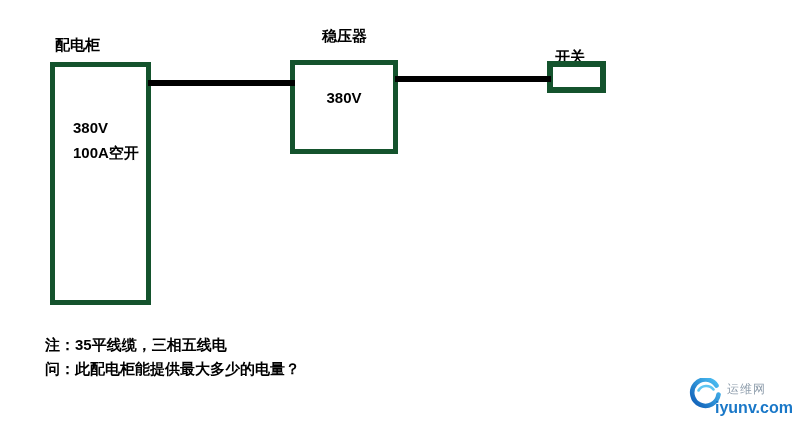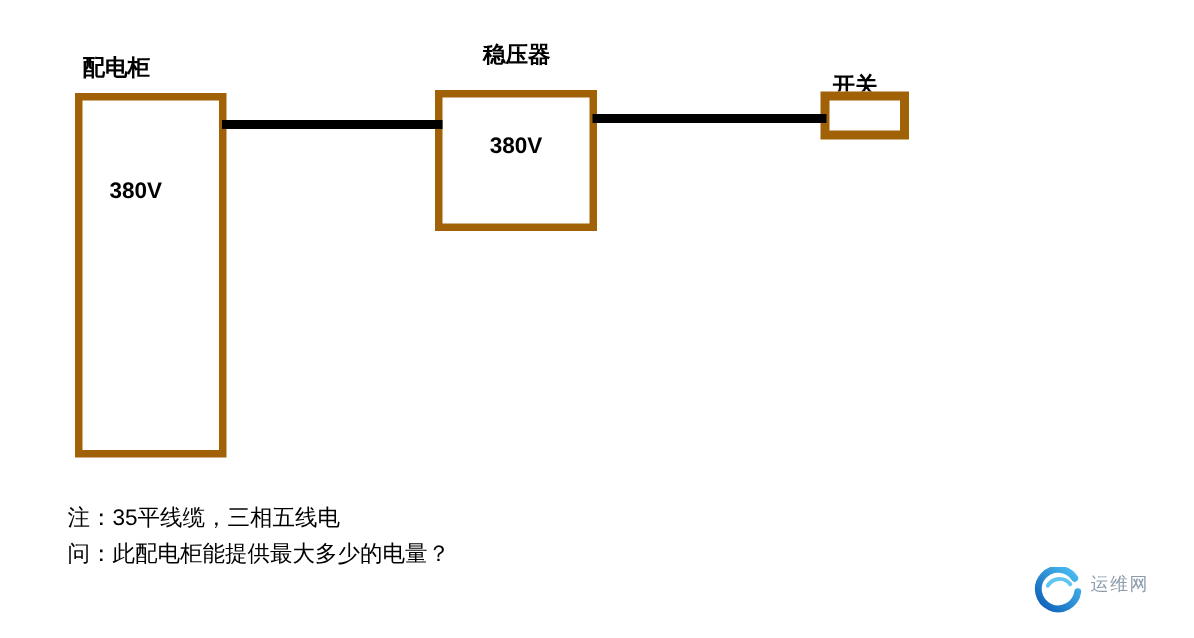--- a/index.html
+++ b/index.html
@@ -11,21 +11,21 @@
   }
   .abs { position: absolute; }
   .label {
     font-size: 15px;
     font-weight: bold;
     color: #000;
     white-space: nowrap;
   }
   .box {
     position: absolute;
-    border: 5px solid #a16207;
+    border: 5px solid #14532d;
     background: #fff;
   }
   .wire {
     position: absolute;
     background: #000;
     height: 6px;
   }
   
   #cabinet-box { left: 50px; top: 62px; width: 101px; height: 243px; }
   #cabinet-text { left: 18px; top: 48px; position: absolute; }
@@ -34,21 +34,21 @@
   #stabilizer-box { left: 290px; top: 60px; width: 108px; height: 94px; text-align: center; }
   #stabilizer-value { display: block; margin-top: 24px; font-size: 15px; font-weight: bold; }
   
   #switch-box { left: 547px; top: 61px; width: 59px; height: 32px; border-width: 6px; }
   
   #wire-1 { left: 148px; top: 80px; width: 147px; }
   #wire-2 { left: 395px; top: 76px; width: 156px; }
   
   .note-text {
     font-size: 15px;
-    font-weight: normal;
+    font-weight: bold;
     white-space: nowrap;
   }
   #note-line { left: 45px; top: 336px; }
   #question-line { left: 45px; top: 360px; }
   
   #watermark { left: 688px; top: 374px; width: 104px; height: 48px; }
   #wm-icon { position: absolute; left: 0; top: 4px; }
   #wm-sitename {
     position: absolute; left: 39px; top: 7px;
     font-size: 12px; letter-spacing: 1px;
@@ -62,20 +62,21 @@
 </head>
 <body>
 
 <div class="abs label" style="left:55px; top:36px;">配电柜</div>
 <div class="abs label" style="left:308px; top:27px;margin-left:14px;">稳压器</div>
 <div class="abs label" style="left:555px; top:48px;">开关</div>
 
 <div class="box" id="cabinet-box">
   <div id="cabinet-text">
     <div>380V</div>
+    <div>100A空开</div>
   </div>
 </div>
 
 <div class="box" id="stabilizer-box">
   <span id="stabilizer-value">380V</span>
 </div>
 
 <div class="box" id="switch-box"></div>
 
 <div class="wire" id="wire-1"></div>
@@ -91,13 +92,14 @@
         <stop offset="0" stop-color="#0d5bb5"></stop>
         <stop offset="1" stop-color="#4ec3f5"></stop>
       </linearGradient>
     </defs>
 
     <path d="M 28.5 7.5 A 13.2 13.2 0 1 0 30.5 16.5" fill="none" stroke="url(#wmGrad)" stroke-width="4.6" stroke-linecap="round"></path>
 
     <path d="M 25.5 11.5 A 9 9 0 0 0 10.5 12.5" fill="none" stroke="#5fc6f2" stroke-width="2.6" stroke-linecap="round"></path>
   </svg>
   <span id="wm-sitename" style="color: rgb(141, 156, 171);">运维网</span>
+  <span id="wm-domain" style="color: rgb(26, 120, 200);">iyunv.com</span>
 </div>
 
 </body></html>

